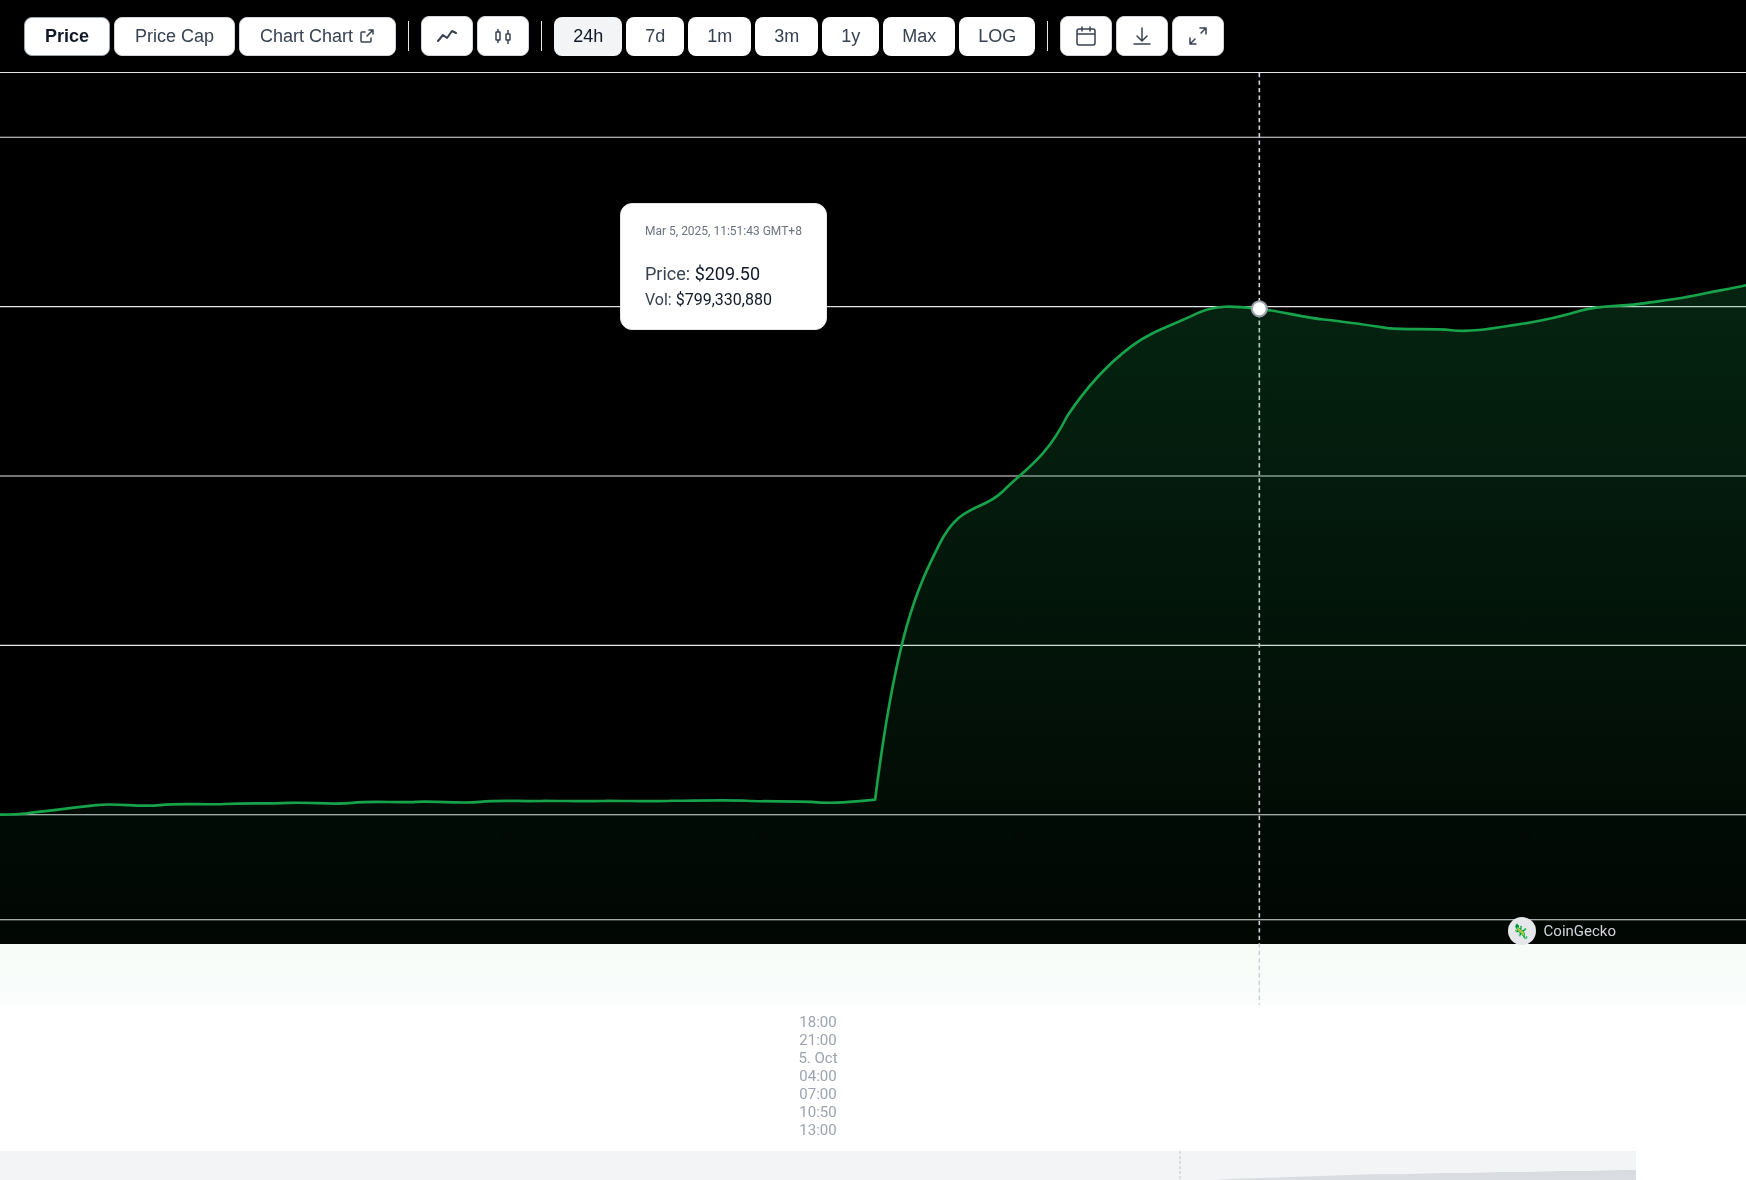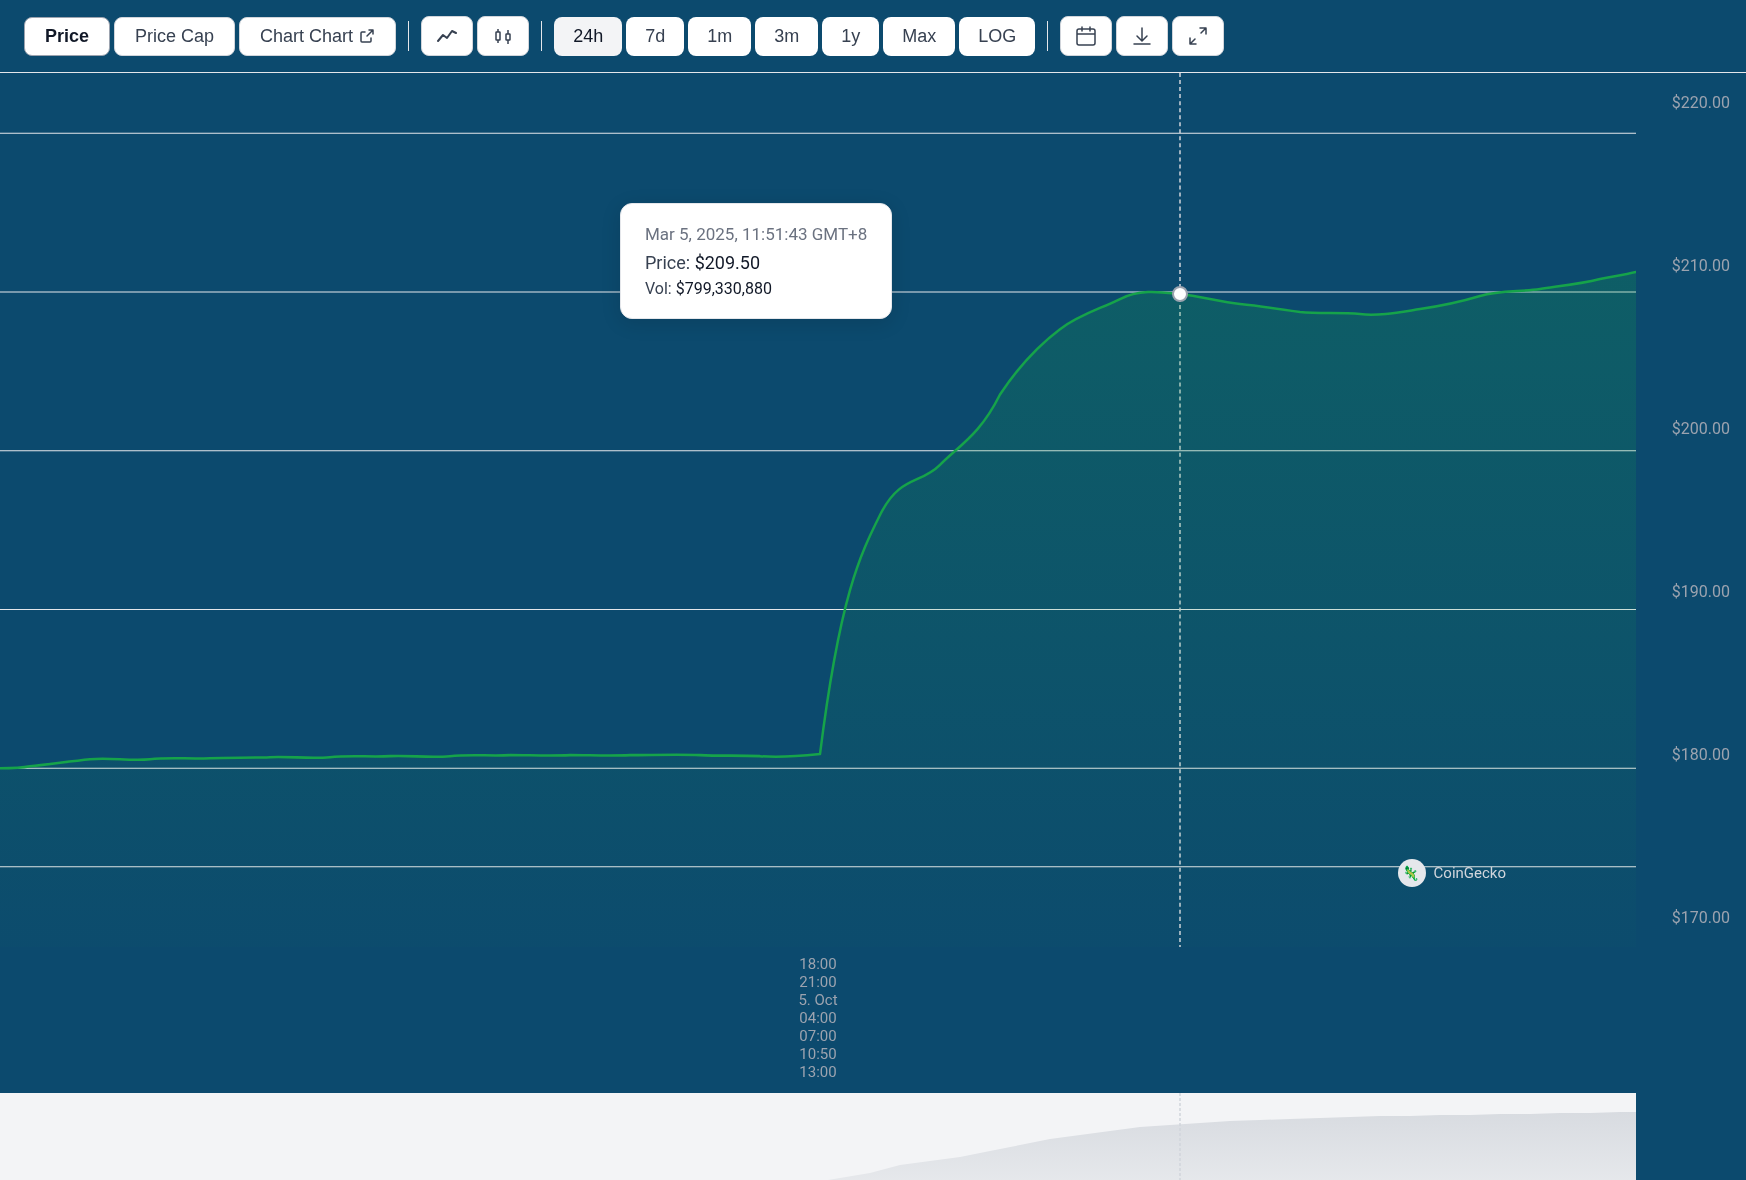--- a/index.html
+++ b/index.html
@@ -6,22 +6,22 @@
     body {
       font-family: -apple-system, BlinkMacSystemFont, 'Segoe UI', Roboto, sans-serif;
       background: #fff;
       width: 1746px;
       height: 1180px;
       overflow: hidden;
     }
 
     .chart-container {
       width: 1746px;
-      height: 1180px;
-      background: #0c4a6e;
+      height: 944px;
+      background: #000000;
       display: flex;
       flex-direction: column;
       padding: 0;
     }
 
     .toolbar {
       display: flex;
       align-items: center;
       padding: 16px 24px;
       border-bottom: 1px solid #e5e7eb;
@@ -123,23 +123,23 @@
       border-radius: 12px;
       padding: 20px 24px;
       box-shadow: 0 4px 20px rgba(0,0,0,0.12);
       font-size: 17px;
       color: #374151;
       pointer-events: none;
       z-index: 10;
     }
 
     .tooltip-date {
-      font-size: 17px;
+      font-size: 12px;
       color: #6b7280;
-      margin-bottom: 8px;
+      margin-bottom: 25px;
     }
 
     .tooltip-price {
       font-size: 18px;
       margin-bottom: 6px;
     }
 
     .tooltip-price strong, .tooltip-vol strong {
       font-weight: 400;
       color: #111827;
@@ -362,28 +362,20 @@
           </div>
         </div>
 
         
         <div class="coingecko-watermark">
           <div class="watermark-logo">🦎</div>
           <span>CoinGecko</span>
         </div>
       </div>
 
-      <div class="y-axis">
-        <div class="y-label">$220.00</div>
-        <div class="y-label">$210.00</div>
-        <div class="y-label">$200.00</div>
-        <div class="y-label">$190.00</div>
-        <div class="y-label">$180.00</div>
-        <div class="y-label">$170.00</div>
-      </div>
     </div>
 
     <div class="bottom-section">
 
       <div class="x-labels">
         <div class="x-label">18:00</div>
         <div class="x-label">21:00</div>
         <div class="x-label">5. Oct</div>
         <div class="x-label">04:00</div>
         <div class="x-label">07:00</div>

